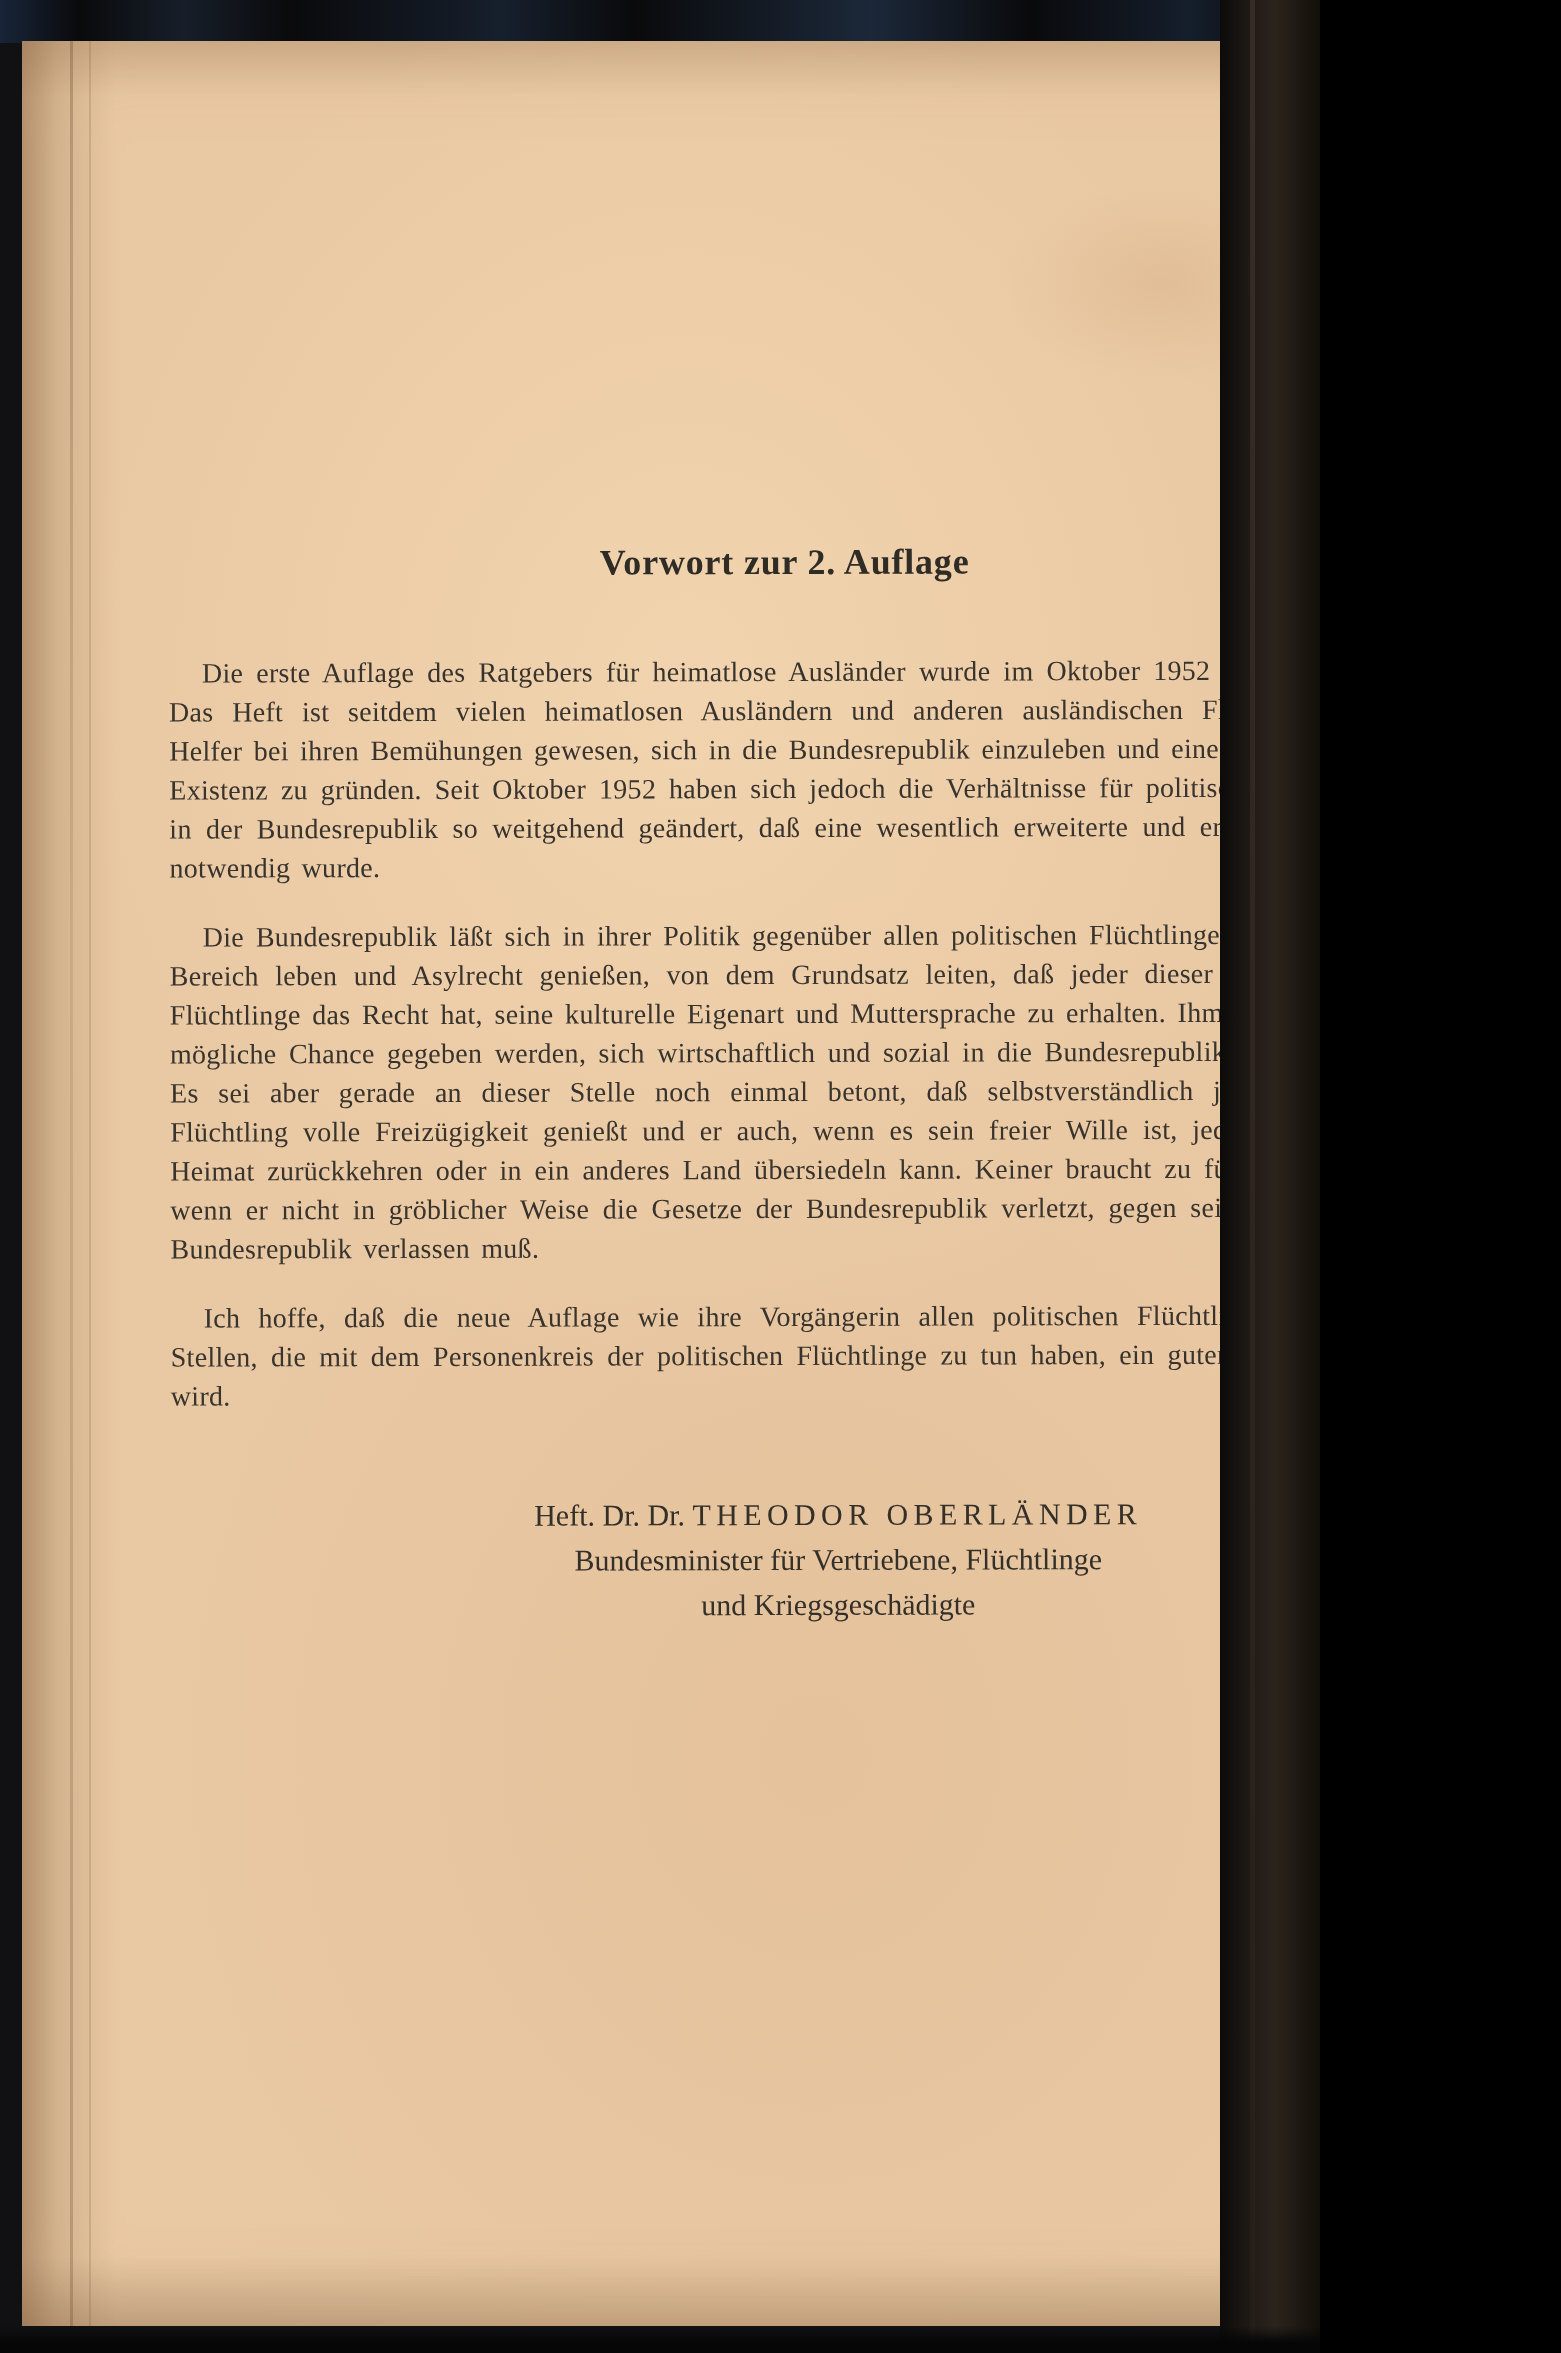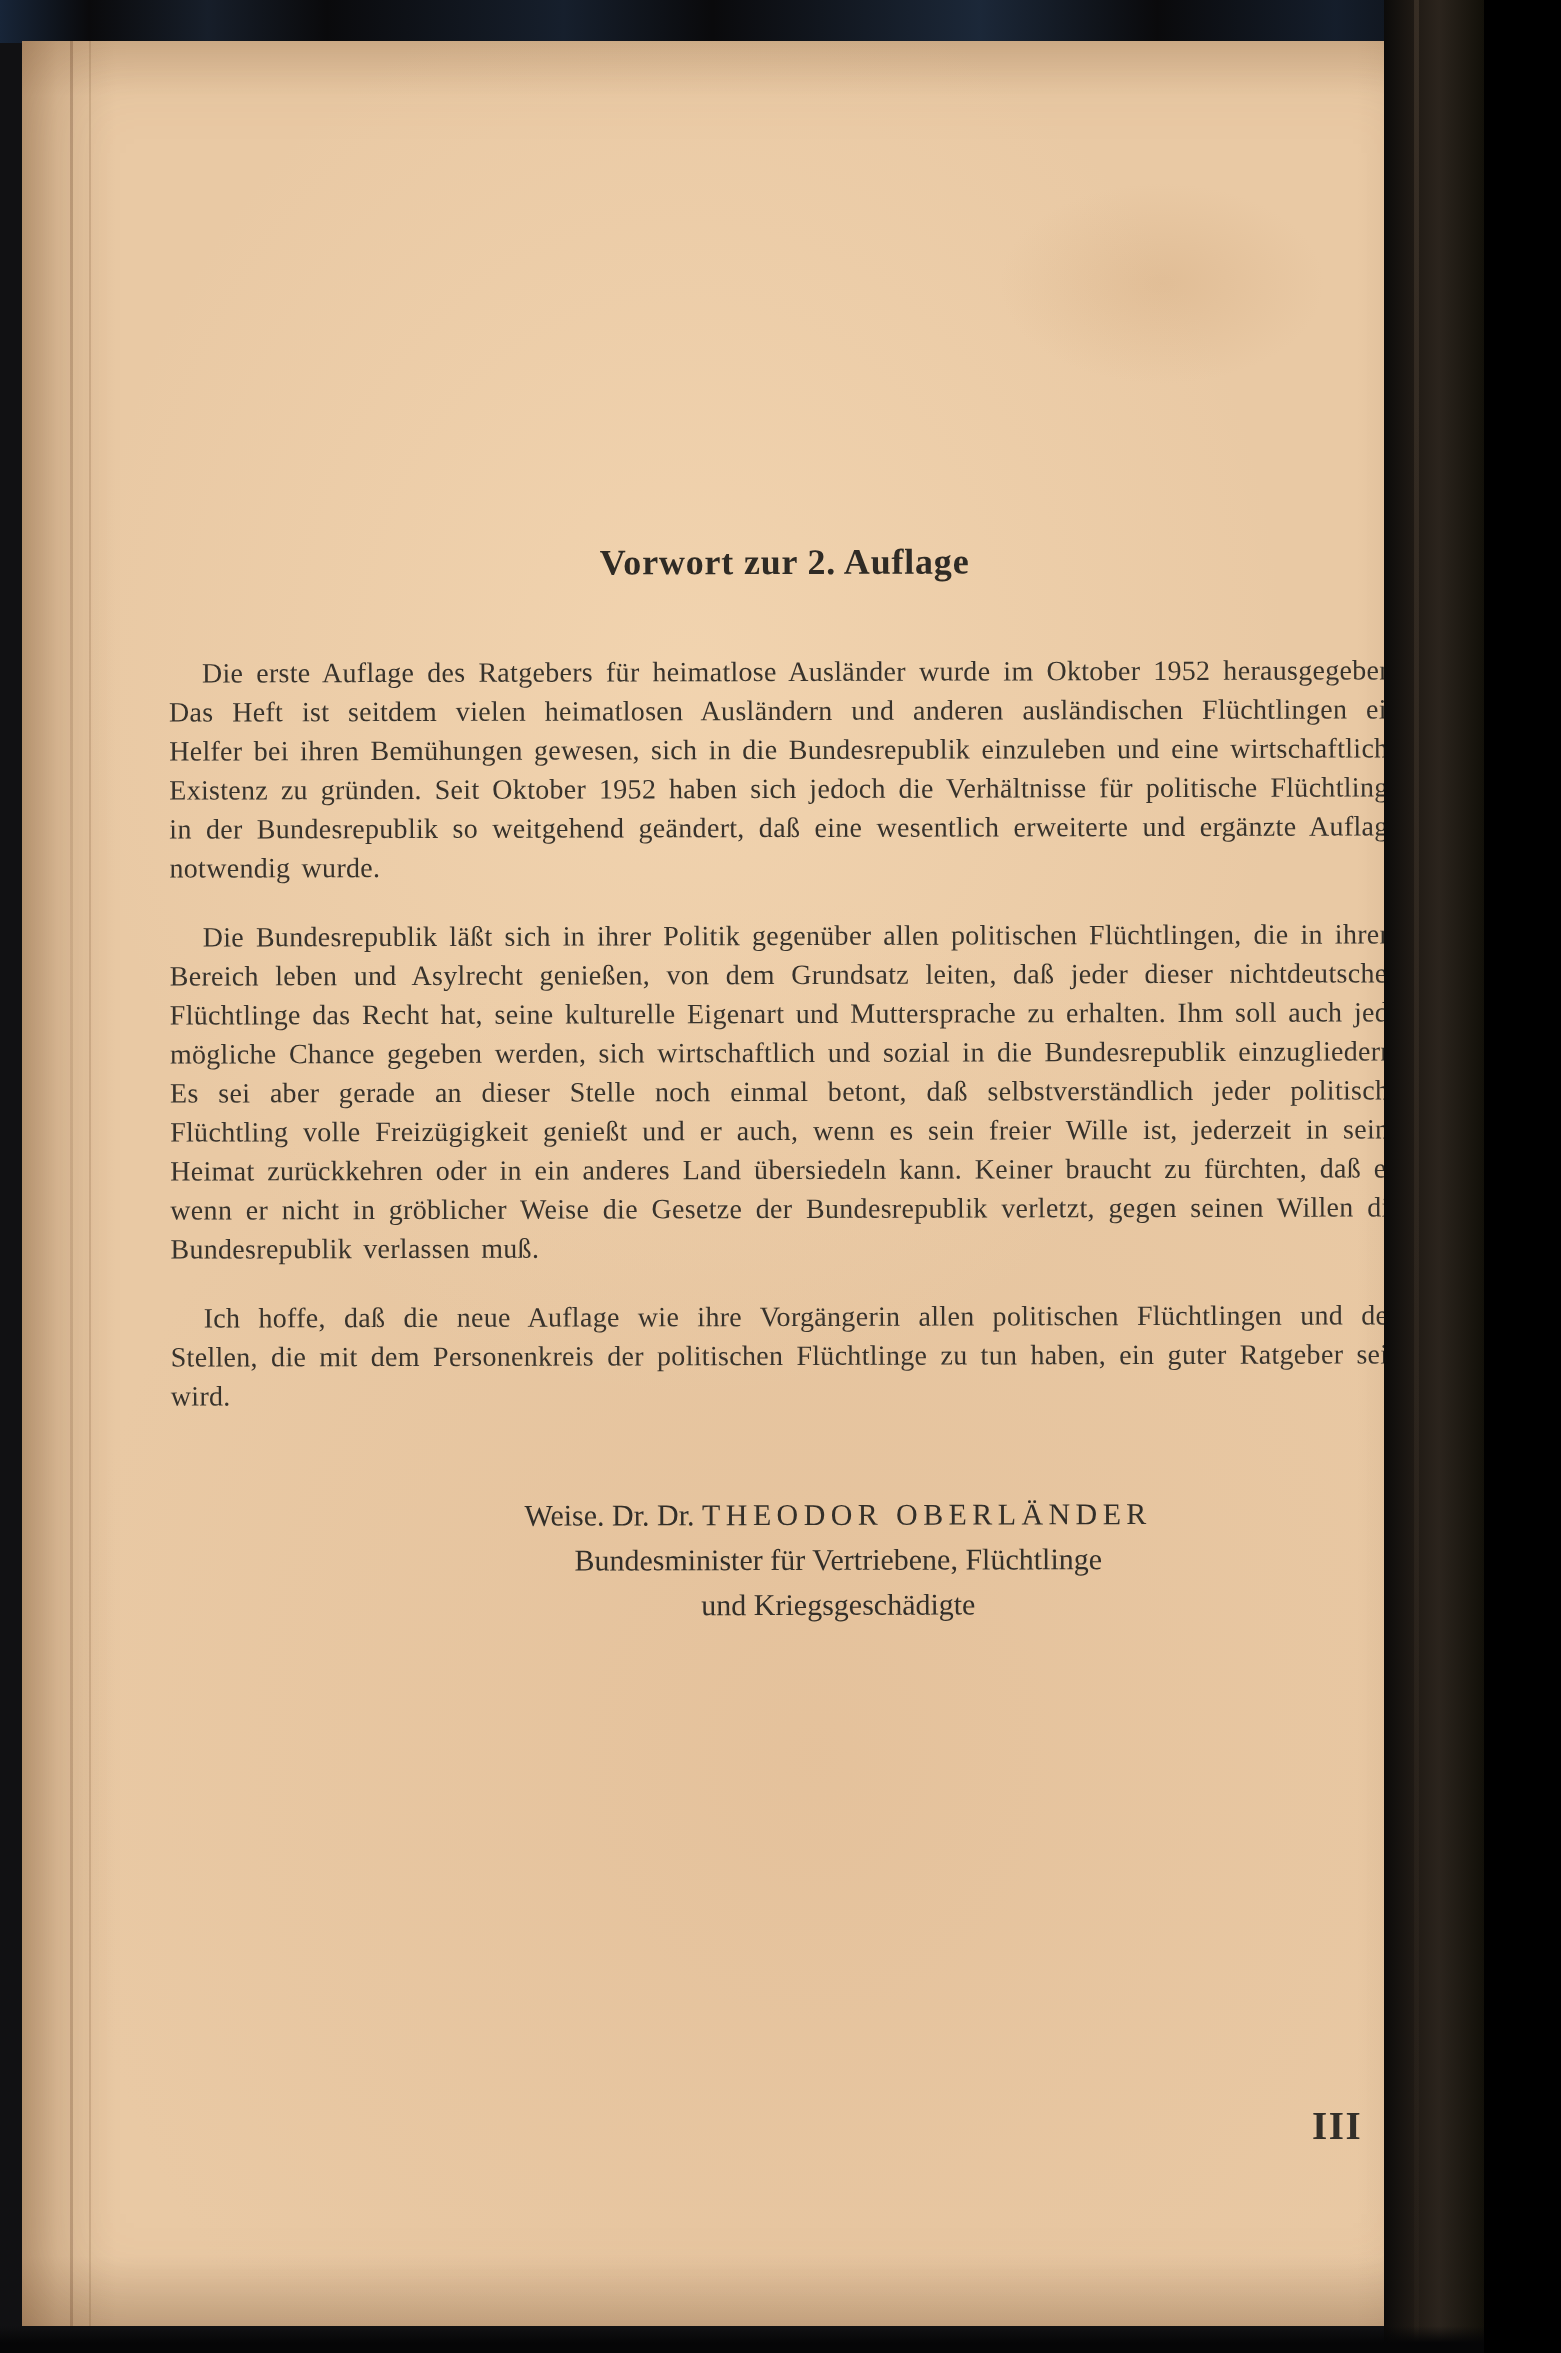--- a/index.html
+++ b/index.html
@@ -2,21 +2,21 @@
 <html style="font-size:12.5px"><head>
 <meta charset="utf-8">
 <style>
   html, body {
     margin: 0;
     padding: 0;
     background: #000;
   }
   #screenshot {
     position: relative;
-    width: 1484px;
+    width: 1320px;
     height: 2354px;
     background: #111113;
     overflow: hidden;
     font-family: "Liberation Serif", "DejaVu Serif", serif;
   }
   
   .top-edge {
     position: absolute;
     left: 0; top: 0;
     width: 100%; height: 43px;
@@ -144,21 +144,21 @@
       <h1 class="title">Vorwort zur 2. Auflage</h1>
 
       <p class="para">Die erste Auflage des Ratgebers für heimatlose Ausländer wurde im Oktober 1952 herausgegeben. Das Heft ist seitdem vielen heimatlosen Ausländern und anderen ausländischen Flüchtlingen ein Helfer bei ihren Bemühungen gewesen, sich in die Bundesrepublik einzuleben und eine wirtschaftliche Existenz zu gründen. Seit Oktober 1952 haben sich jedoch die Verhältnisse für politische Flüchtlinge in der Bundesrepublik so weitgehend geändert, daß eine wesentlich erweiterte und ergänzte Auflage notwendig wurde.</p>
 
       <p class="para">Die Bundesrepublik läßt sich in ihrer Politik gegenüber allen politischen Flüchtlingen, die in ihrem Bereich leben und Asylrecht genießen, von dem Grundsatz leiten, daß jeder dieser nichtdeutschen Flüchtlinge das Recht hat, seine kulturelle Eigenart und Muttersprache zu erhalten. Ihm soll auch jede mögliche Chance gegeben werden, sich wirtschaftlich und sozial in die Bundesrepublik einzugliedern. Es sei aber gerade an dieser Stelle noch einmal betont, daß selbstverständlich jeder politische Flüchtling volle Freizügigkeit genießt und er auch, wenn es sein freier Wille ist, jederzeit in seine Heimat zurückkehren oder in ein anderes Land übersiedeln kann. Keiner braucht zu fürchten, daß er, wenn er nicht in gröblicher Weise die Gesetze der Bundesrepublik verletzt, gegen seinen Willen die Bundesrepublik verlassen muß.</p>
 
       <p class="para">Ich hoffe, daß die neue Auflage wie ihre Vorgängerin allen politischen Flüchtlingen und den Stellen, die mit dem Personenkreis der politischen Flüchtlinge zu tun haben, ein guter Ratgeber sein wird.</p>
 
       <div class="signature">
         <div>
-          <span>Weise. Dr. Dr.</span>
+          <span>Heft. Dr. Dr.</span>
           <span class="sig-name">THEODOR OBERLÄNDER</span>
         </div>
         <div>Bundesminister für Vertriebene, Flüchtlinge</div>
         <div>und Kriegsgeschädigte</div>
       </div>
     </div>
 
     <div class="page-number">III</div>
   </div>
 

